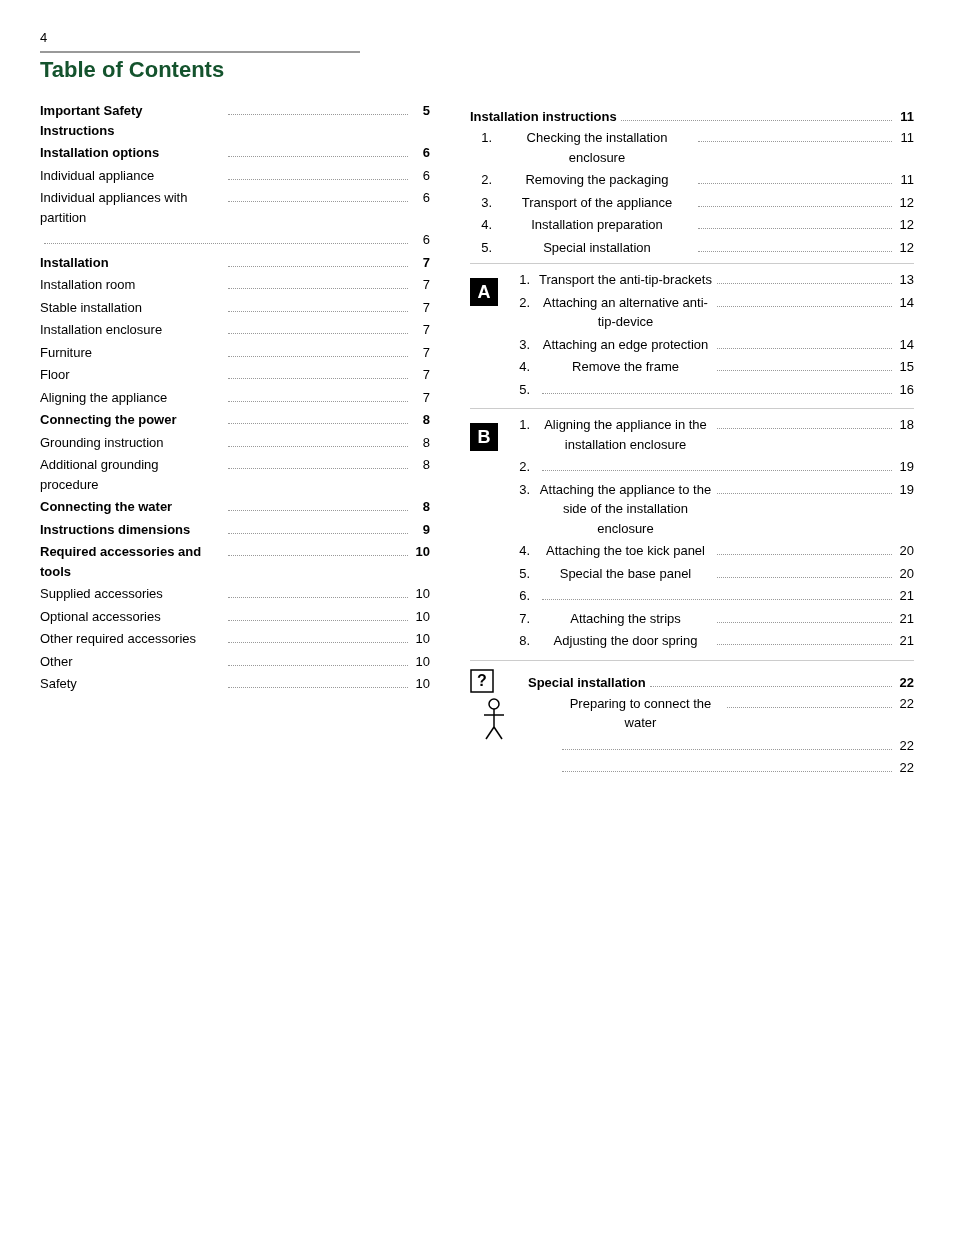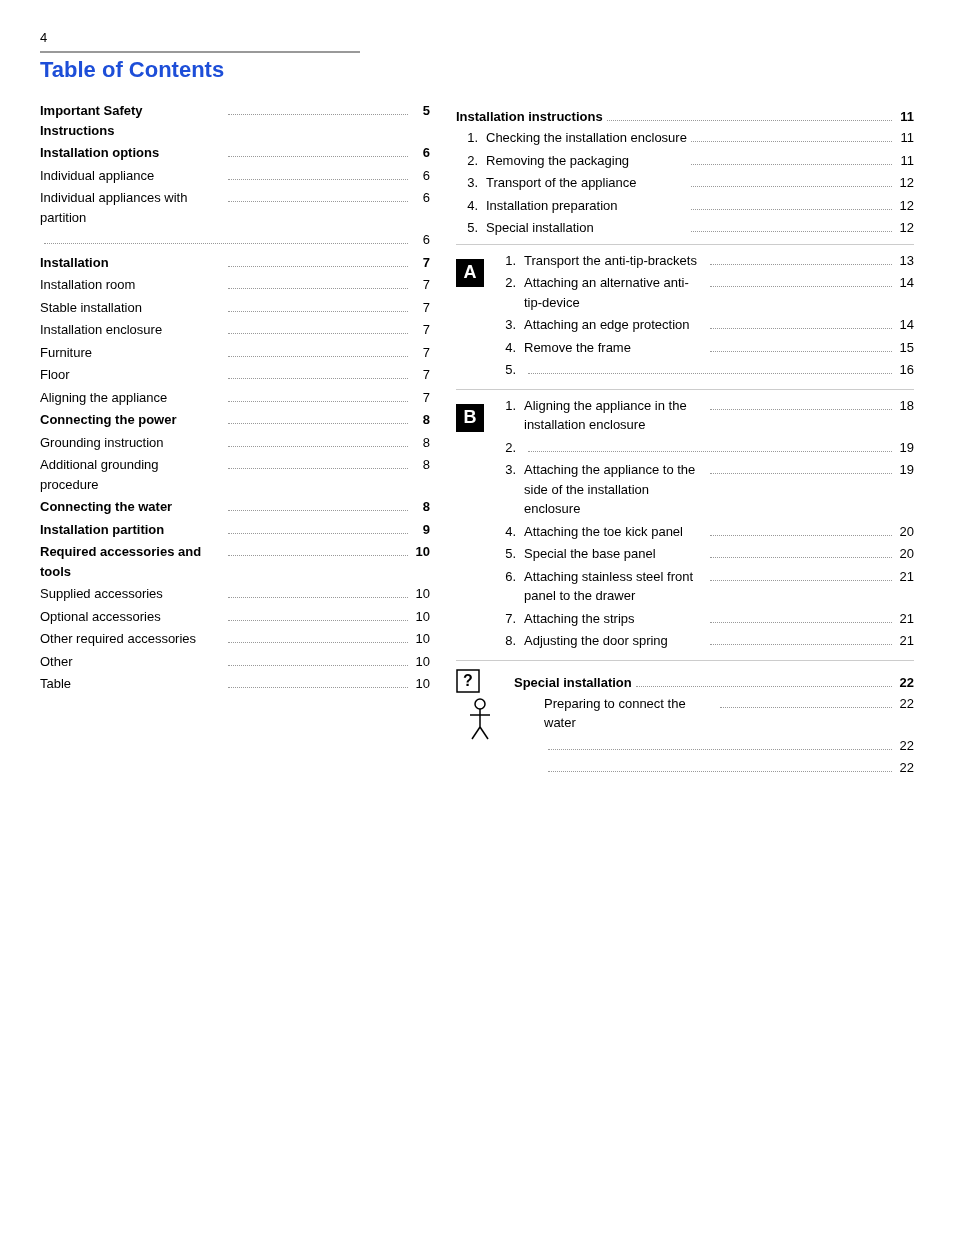--- a/index.html
+++ b/index.html
@@ -19,33 +19,33 @@
     }
     .top-line {
       border-top: 2px solid #999;
       width: 320px;
       margin-bottom: 4px;
     }
     h1.toc-title {
       font-size: 22px;
       font-weight: bold;
       margin-bottom: 18px;
-      color: #1d4ed8;
+      color: #14532d;
     }
     .toc-container {
       display: flex;
+      gap: 40px;
       align-items: flex-start;
     }
     .col-left {
       width: 390px;
       flex-shrink: 0;
     }
     .col-right {
       flex: 1;
-      margin-left: 26px;
     }
     .toc-entry {
       display: flex;
       justify-content: space-between;
       align-items: baseline;
       margin-bottom: 3px;
       line-height: 1.5;
     }
     .toc-entry .label {
       flex: 1;
@@ -76,20 +76,21 @@
       line-height: 1.5;
     }
     .toc-sub .num {
       min-width: 30px;
       text-align: right;
       padding-right: 8px;
       flex-shrink: 0;
     }
     .toc-sub .label {
       flex: 1;
+      text-align: center;
     }
     .toc-sub .dots {
       flex: 1;
       border-bottom: 1px dotted #999;
       margin: 0 4px 3px 4px;
       min-width: 10px;
     }
     .toc-sub .page-num {
       min-width: 18px;
       text-align: right;
@@ -248,21 +249,21 @@
           <span class="label">Additional grounding procedure </span>
           <span class="dots"></span>
           <span class="page-num">8</span>
         </div>
         <div class="toc-entry bold">
           <span class="label">Connecting the water </span>
           <span class="dots"></span>
           <span class="page-num">8</span>
         </div>
         <div class="toc-entry bold">
-          <span class="label">Installation partition </span>
+          <span class="label">Instructions dimensions </span>
           <span class="dots"></span>
           <span class="page-num">9</span>
         </div>
         <div class="toc-entry bold">
           <span class="label">Required accessories and tools </span>
           <span class="dots"></span>
           <span class="page-num">10</span>
         </div>
         <div class="toc-entry">
           <span class="label">Supplied accessories </span>
@@ -278,21 +279,21 @@
           <span class="label">Other required accessories </span>
           <span class="dots"></span>
           <span class="page-num">10</span>
         </div>
         <div class="toc-entry">
           <span class="label">Other </span>
           <span class="dots"></span>
           <span class="page-num">10</span>
         </div>
         <div class="toc-entry">
-          <span class="label">Table </span>
+          <span class="label">Safety </span>
           <span class="dots"></span>
           <span class="page-num">10</span>
         </div>
       </div>
   </div>
 
   <div class="col-right">
     <div id="right-entries">
         <div class="right-section-header">
           <span class="label">Installation instructions </span>
@@ -392,21 +393,20 @@
               <span class="page-num">20</span>
             </div>
             <div class="toc-sub">
               <span class="num">5.</span>
               <span class="label">Special the base panel </span>
               <span class="dots"></span>
               <span class="page-num">20</span>
             </div>
             <div class="toc-sub">
               <span class="num">6.</span>
-              <span class="label">Attaching stainless steel front panel to the drawer </span>
               <span class="dots"></span>
               <span class="page-num">21</span>
             </div>
             <div class="toc-sub">
               <span class="num">7.</span>
               <span class="label">Attaching the strips </span>
               <span class="dots"></span>
               <span class="page-num">21</span>
             </div>
             <div class="toc-sub">

